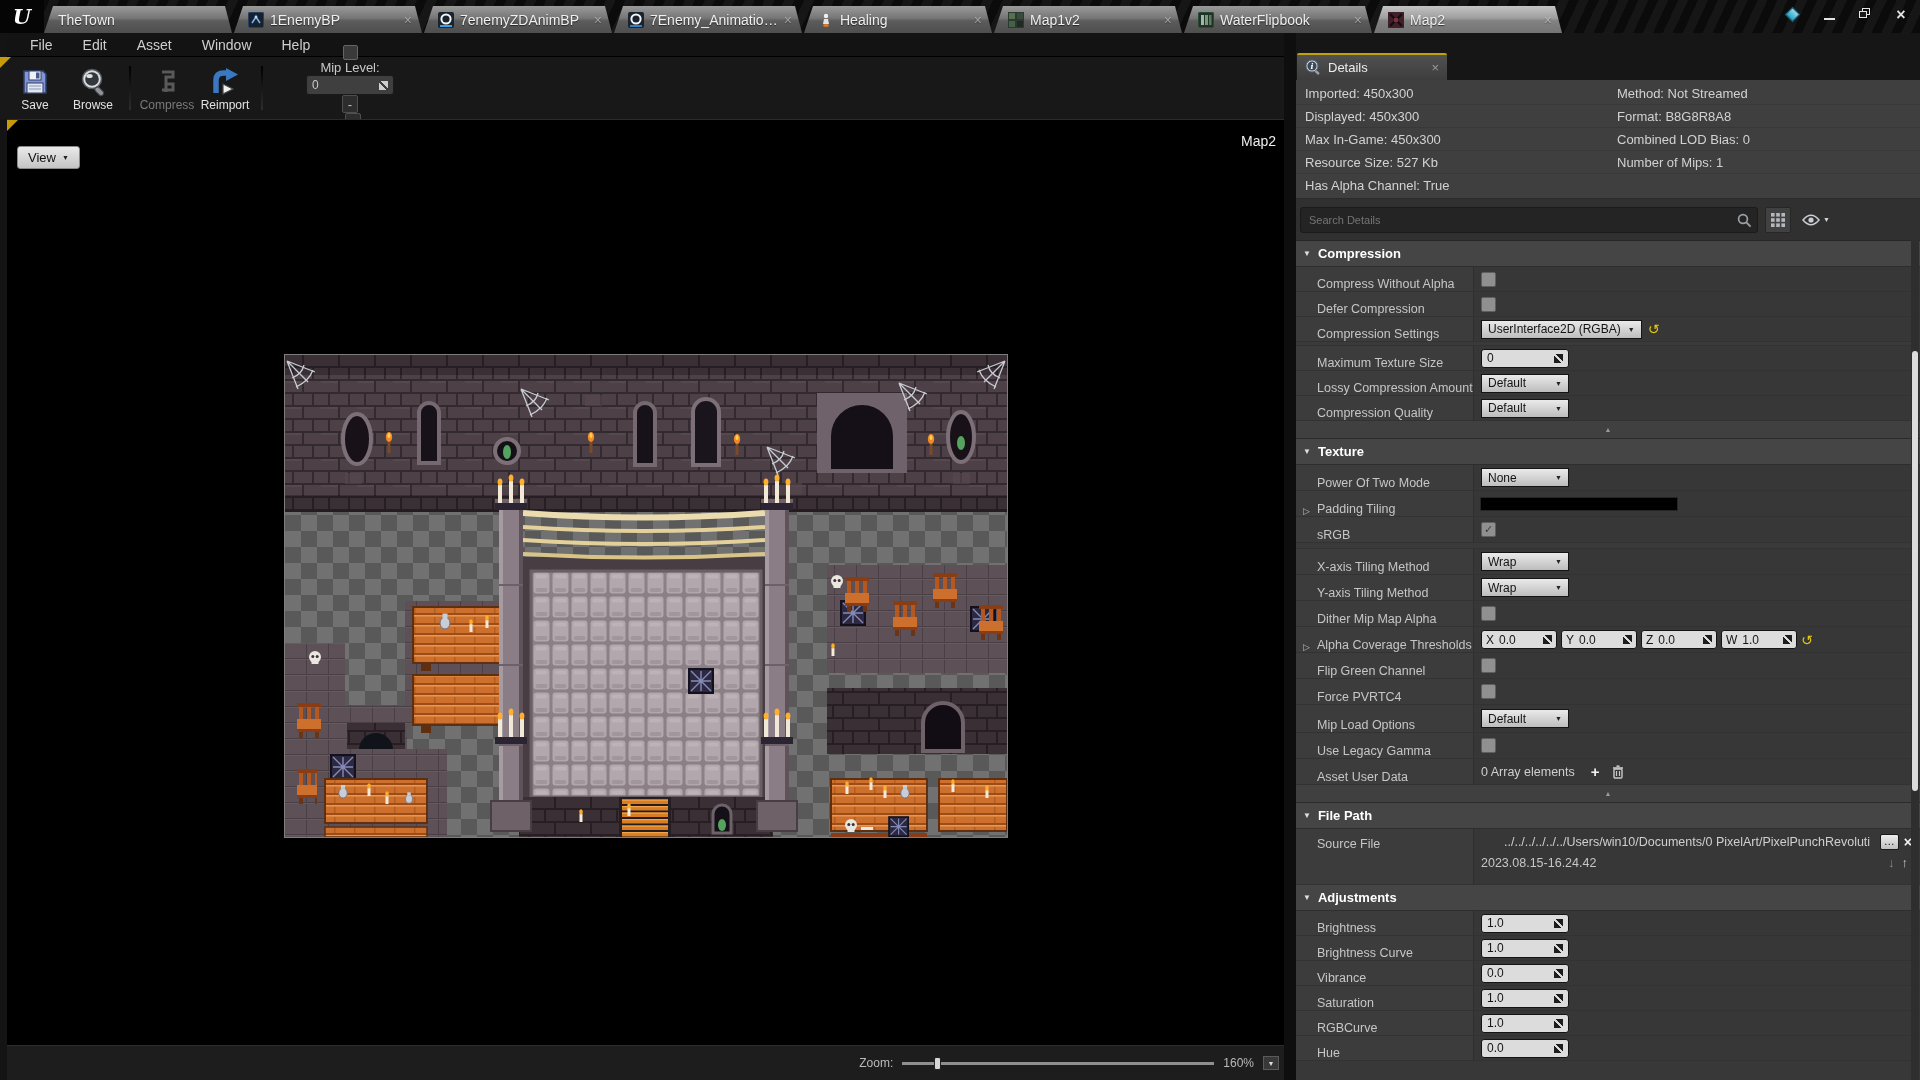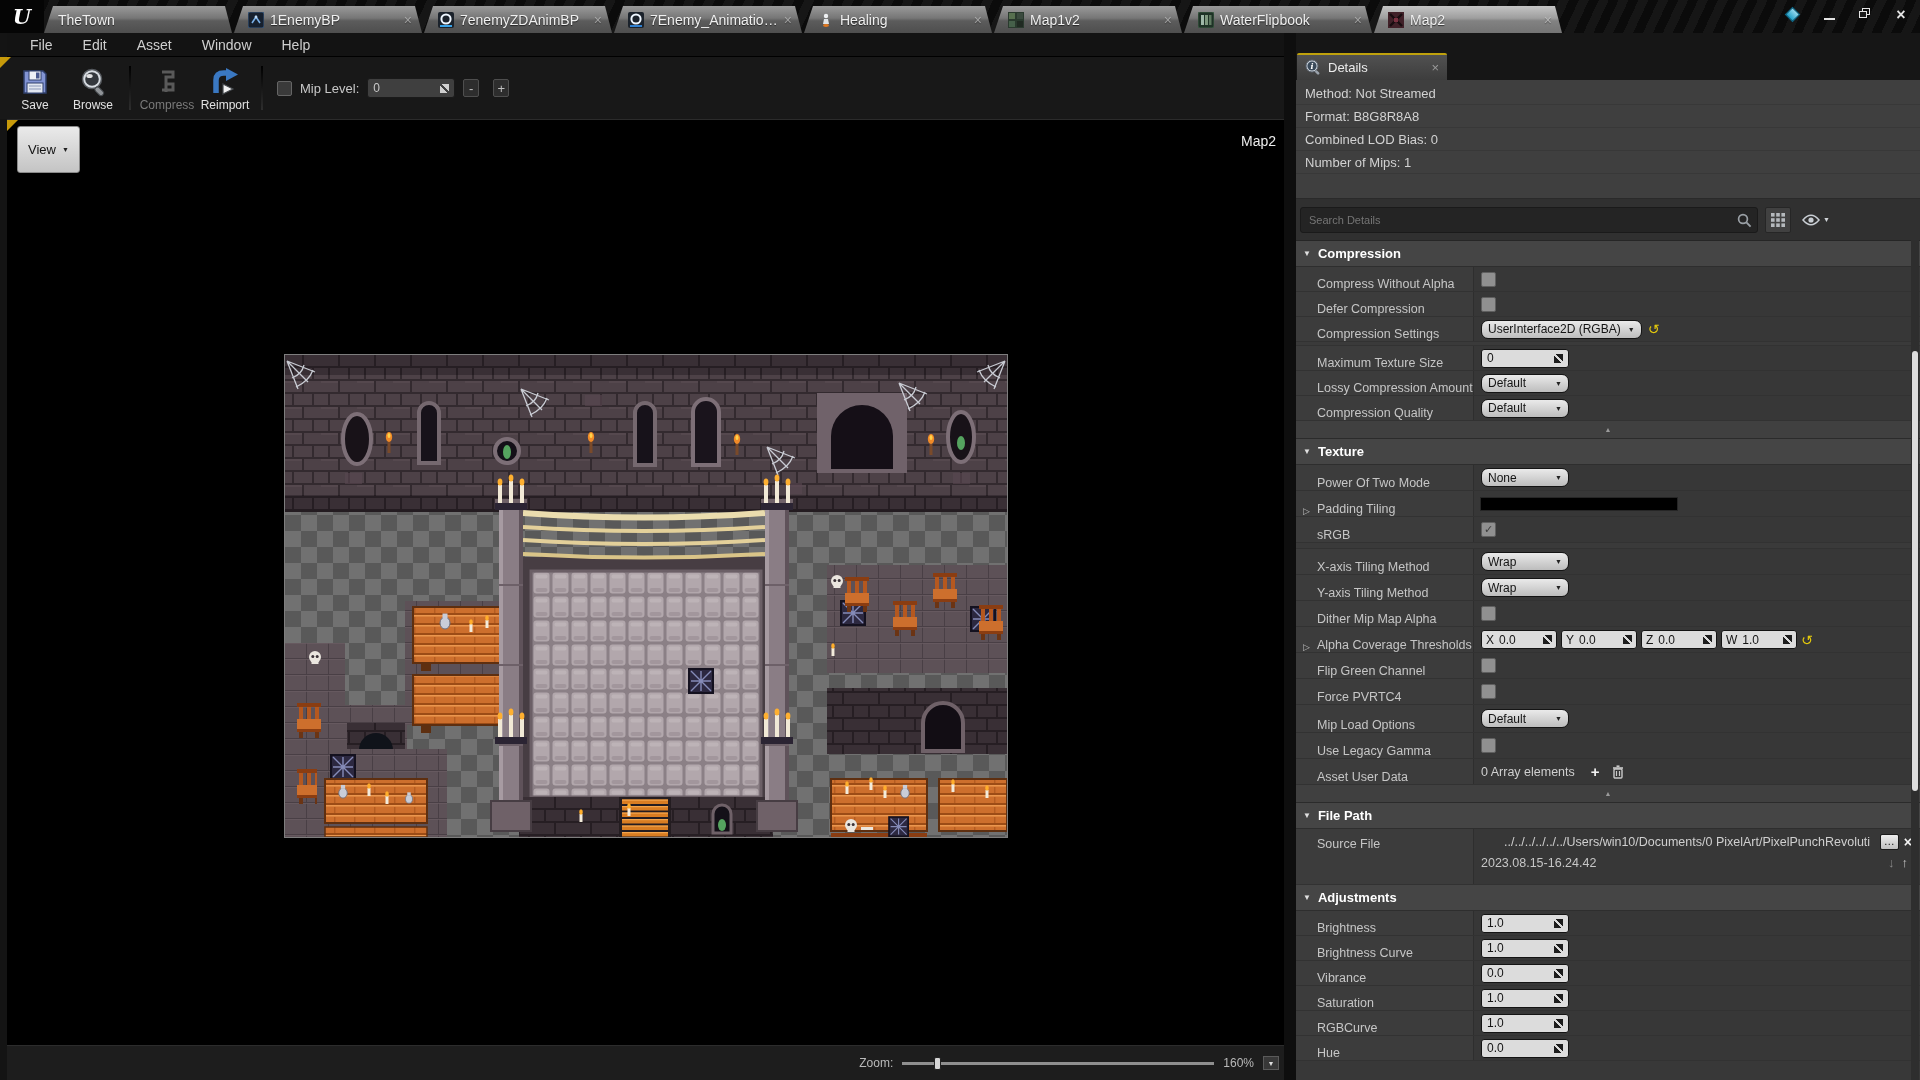--- a/index.html
+++ b/index.html
@@ -33,34 +33,34 @@
   .menubar { height:24px; flex:none; background:#131313; display:flex; align-items:center; padding-left:8px; border-bottom:1px solid #000;margin-left:7px; }
   .menu-item { padding:0 15px; color:#cfcfcf; font-size:14px; }
 
   
   .toolbar { height:62px; flex:none; background:#181818; display:flex; align-items:center; position:relative; padding-left:6px; }
   .corner { position:absolute; top:0; left:0; width:0; height:0; border-top:11px solid #c79a0a; border-right:11px solid transparent; z-index:5; }
   .tool { width:58px; text-align:center; color:#e2e2e2; font-size:12px; }
   .tool .ticn { display:block; margin:2px auto 1px; }
   .tool.disabled { color:#7a7a7a; }
   .tsep { width:2px; align-self:stretch; margin:9px 7px; background:linear-gradient(#000,#2e2e2e); }
-  .mipgroup { display:flex; align-items:center; margin-left:7px; gap:8px; }
+  .mipgroup { display:flex; align-items:center; margin-left:36px; gap:0;flex-direction:column; }
   .tb-check { width:15px; height:15px; background:#3a3a3a; border:1px solid #656565; border-radius:2px; }
   .mip-label { color:#c8c8c8; font-size:13px; }
   .spin { width:88px; height:20px; background:linear-gradient(#e6e6e6,#cfcfcf); border:1px solid #141414; border-radius:3px; display:flex; align-items:center; justify-content:space-between; padding:0 5px; color:#141414; font-size:12px; }
   .spin.dark { background:#3f3f3f; color:#c9c9c9; border-color:#1a1a1a; }
   .sgl { width:9px; height:9px; flex:none; background:linear-gradient(45deg,#1d1d1d 40%,transparent 43%,transparent 57%,#1d1d1d 60%); }
   .spin.dark .sgl { background:linear-gradient(45deg,#cfcfcf 40%,transparent 43%,transparent 57%,#cfcfcf 60%); }
   .stepbtn { width:16px; height:18px; background:#2d2d2d; border:1px solid #4e4e4e; border-radius:2px; color:#c0c0c0; font-size:13px; display:flex; align-items:center; justify-content:center; }
   .stepbtn.plus { margin-left:6px; }
 
   
   .vp-wrap { flex:1; display:flex; background:#141414; padding-left:7px; min-height:0; }
   .viewport { flex:1; position:relative; background:#000; border-top:1px solid #2b2b2b; }
-  .view-btn { position:absolute; left:10px; top:6px; padding:15px 10px; background:linear-gradient(#eaeaea,#c4c4c4); border:1px solid #8a8a8a; border-radius:3px; color:#111; font-size:13px; display:flex; align-items:center; gap:6px; z-index:3; }
+  .view-btn { position:absolute; left:10px; top:26px; padding:3px 10px; background:linear-gradient(#eaeaea,#c4c4c4); border:1px solid #8a8a8a; border-radius:3px; color:#111; font-size:13px; display:flex; align-items:center; gap:6px; z-index:3; }
   .view-btn .arr { font-size:7px; color:#222; }
   .vp-label { position:absolute; right:8px; top:13px; color:#ececec; font-size:14px; z-index:3; }
   .texture { position:absolute; left:278px; top:235px; width:722px; height:482px; outline:1px solid #7e7e7e; }
   .zoombar { position:absolute; left:0; right:0; bottom:0; height:35px; background:#1d1d1d; border-top:1px solid #2c2c2c; display:flex; align-items:center; justify-content:flex-end; gap:9px; padding-right:5px; color:#b9b9b9; font-size:12px; z-index:3; }
   .zslider { width:312px; height:3px; background:#8f8f8f; position:relative; }
   .zhandle { position:absolute; left:32px; top:-5px; width:7px; height:13px; background:#d6d6d6; border:1px solid #222; border-radius:2px; }
   .zdd { width:16px; height:14px; background:#383838; border:1px solid #5a5a5a; display:flex; align-items:center; justify-content:center; font-size:7px; color:#ddd; }
 
   
   .dt-header { height:47px; background:#161616; position:relative; flex:none; }
@@ -85,21 +85,21 @@
   .row { display:flex; height:25px; border-bottom:1px solid #323232; background:#3a3a3a; }
   .row.h26 { height:26px; } .row.h28 { height:28px; }
   .lbl { width:178px; flex:none; display:flex; align-items:flex-end; padding-left:21px; color:#c6c6c6; font-size:12.5px; border-right:1px solid #2e2e2e; position:relative; background:#3c3c3c; }
   .lbl .exp { position:absolute; left:7px; font-size:9px; color:#bdbdbd; }
   .val { flex:1; display:flex; align-items:center; padding-left:7px; gap:6px; background:#373737; min-width:0; }
   .gap4 { height:4px; background:#3a3a3a; border-bottom:1px solid #323232; }
   .gap6 { height:6px; background:#3a3a3a; border-bottom:1px solid #323232; }
   .adv { height:18px; background:#404040; border-bottom:1px solid #2b2b2b; display:flex; align-items:center; justify-content:center; }
   .adv .tri { font-size:7px; color:#9a9a9a; }
 
-  .dd { min-width:88px; height:19px; background:linear-gradient(#eaeaea,#bdbdbd); border:1px solid #141414; border-radius:7px; display:flex; align-items:center; justify-content:space-between; padding:0 6px; color:#141414; font-size:12px; white-space:nowrap; }
+  .dd { min-width:88px; height:19px; background:linear-gradient(#eaeaea,#bdbdbd); border:1px solid #141414; border-radius:0; display:flex; align-items:center; justify-content:space-between; padding:0 6px; color:#141414; font-size:12px; white-space:nowrap; }
   .dd .arr { font-size:7px; color:#222; margin-left:7px; }
   .dd.w118 { min-width:120px; } .dd.w140 { min-width:146px; }
   .pspin { width:88px; height:19px; background:#dcdcdc; border:1px solid #141414; border-radius:3px; display:flex; align-items:center; justify-content:space-between; padding:0 5px; color:#141414; font-size:12px; }
   .axis-spin { width:76px; height:19px; background:#dcdcdc; border:1px solid #141414; border-radius:3px; display:flex; align-items:center; padding:0 4px; gap:5px; color:#141414; font-size:12px; }
   .axis-spin .av { flex:1; }
   .cb { width:15px; height:15px; background:#909090; border:1px solid #5f5f5f; border-radius:2px; display:flex; align-items:center; justify-content:center; font-size:11px; font-weight:bold; color:#3c3c3c; }
   .colorbar { width:196px; height:12px; background:#000; box-shadow:0 0 0 1px #262626; }
   .reset { color:#e4c90c; font-size:14px; line-height:1; }
   .plus-ico { color:#f2f2f2; font-weight:bold; font-size:15px; line-height:1; margin-left:10px; }
   .arr-text { color:#cfcfcf; font-size:12.5px; }
@@ -536,20 +536,27 @@
               <text x="7" y="10" font-size="8" fill="#fff" text-anchor="middle" font-weight="bold" font-style="italic" font-family="DejaVu Serif,serif">i</text>
               <rect x="11.4" y="10.8" width="5" height="2.6" rx="1.2" transform="rotate(45 11.4 10.8)" fill="#9aa2ac"></rect>
             </svg>
           <span class="dt-tab-title">Details</span>
           <span class="dt-tab-close">×</span>
         </div>
       </div>
 
       <div class="dt-stats">
         <div class="col">
+          <div class="stat">Imported: 450x300</div>
+          <div class="stat">Displayed: 450x300</div>
+          <div class="stat">Max In-Game: 450x300</div>
+          <div class="stat">Resource Size: 527 Kb</div>
+          <div class="stat">Has Alpha Channel: True</div>
+        </div>
+        <div class="col">
           <div class="stat">Method: Not Streamed</div>
           <div class="stat">Format: B8G8R8A8</div>
           <div class="stat">Combined LOD Bias: 0</div>
           <div class="stat">Number of Mips: 1</div>
           <div class="stat"></div>
         </div>
       </div>
 
       <div class="dt-search">
         <div class="search-box">

